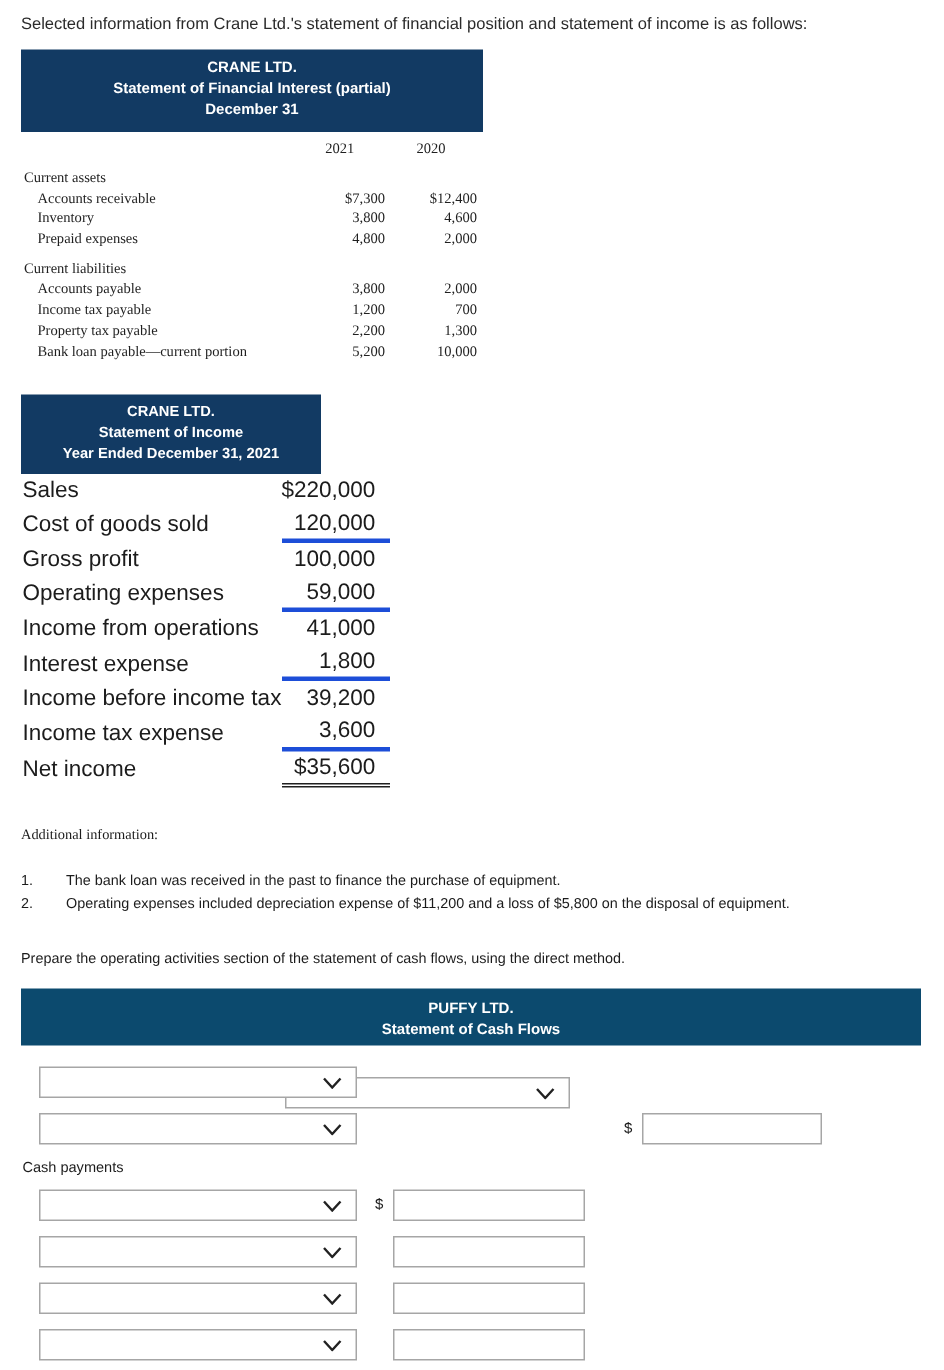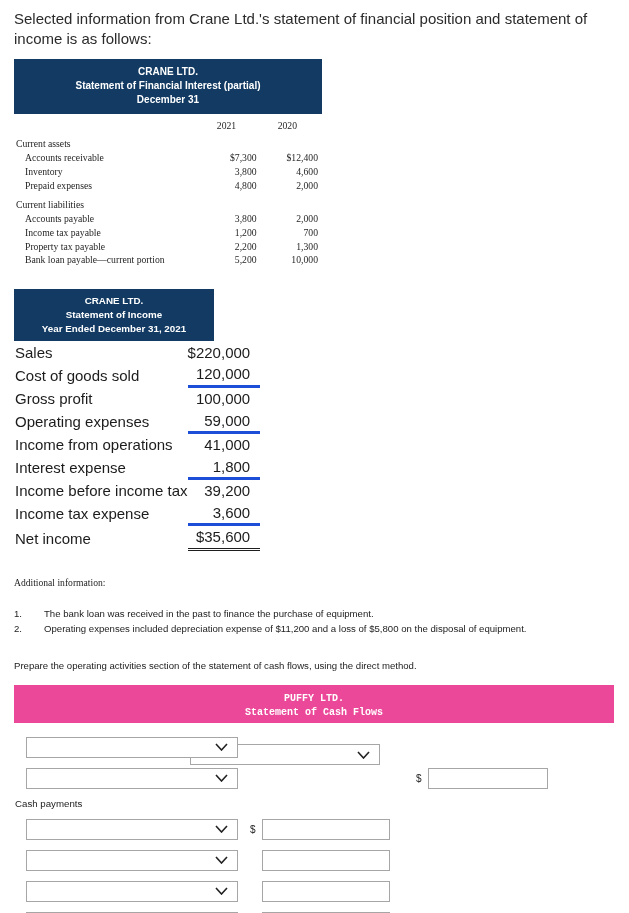--- a/index.html
+++ b/index.html
@@ -15,21 +15,21 @@
     color: #1c1c1c;
     position: relative;
   }
   .page {
     width: 629px;
     padding: 0;
     box-sizing: border-box;
     position: relative;
   }
   .intro {
-    font-size: 15px;
+    font-size: 11px;
     color: #2b2b2b;
     padding: 9px 14px 6px 14px;
     line-height: 1.35;
   }
 
   
   .sfp-wrap {
     margin: 3px 0 0 14px;
     width: 308px;
   }
@@ -113,31 +113,30 @@
     font-size: 9.6px;
   }
 
   
   .form-wrap {
     margin: 14px 0 0 14px;
     width: 600px;
     position: relative;
   }
   .form-header {
-    background: #ec4899;
+    background: #0c4a6e;
     color: #ffffff;
     text-align: center;
     font-weight: bold;
     font-size: 10px;
     line-height: 1.42;
     padding: 7px 4px 9px 4px;
     position: relative;
     height: 38px;
     box-sizing: border-box;
-    font-family: Liberation Mono, monospace;
   }
   .header-select {
     position: absolute;
     left: 172px;
     top: 24px;
     width: 190px;
     height: 21px;
     background: #ffffff;
     border: 1px solid #9a9a9a;
     box-sizing: border-box;

